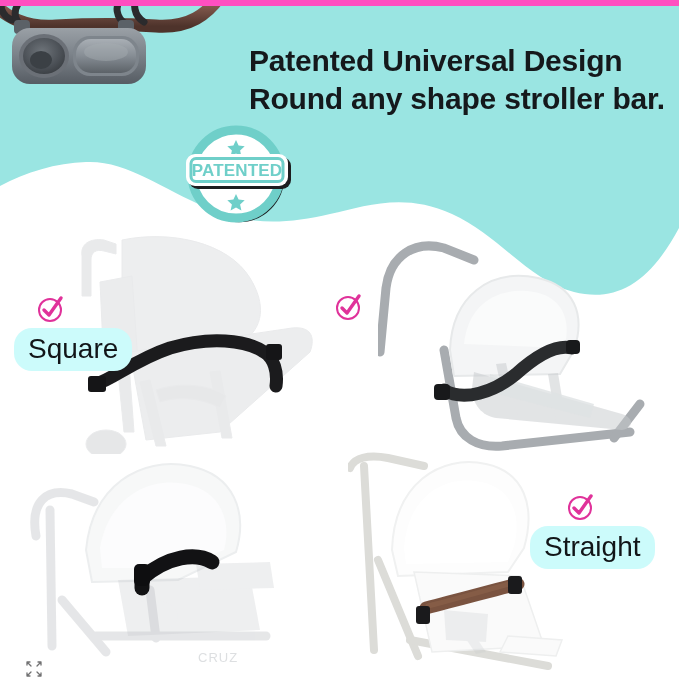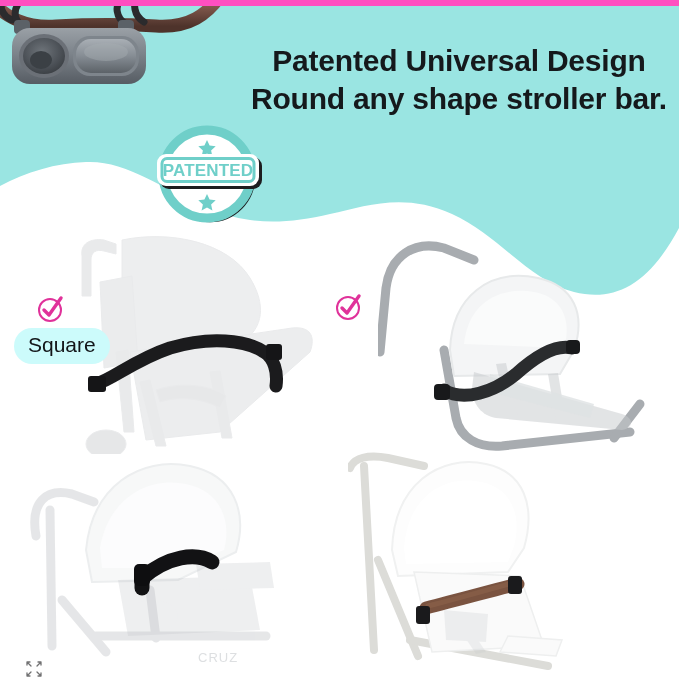--- a/index.html
+++ b/index.html
@@ -12,43 +12,43 @@
 
   
   .pink-bar{position:absolute;left:0;top:0;width:679px;height:6px;background:#ff4fc0;z-index:60;}
 
   
   .hero-wave{position:absolute;left:0;top:0;width:679px;height:320px;z-index:1;}
 
   
   .headline{
     position:absolute;left:249px;top:42px;width:420px;z-index:30;
-    color:#15191c;font-size:30px;line-height:1.27;font-weight:bold;letter-spacing:-0.2px;text-align:center;
+    color:#15191c;font-size:30px;line-height:1.27;font-weight:bold;letter-spacing:-0.2px;
   }
   .headline .l2{display:block;}
 
   
   .product{position:absolute;left:-4px;top:-6px;width:250px;height:160px;z-index:25;}
 
   
-  .badge{position:absolute;left:143px;top:122px;width:128px;height:104px;z-index:40;}
+  .badge{position:absolute;left:172px;top:122px;width:128px;height:104px;z-index:40;}
 
   
   .quad{position:absolute;z-index:10;}
   .q-square  {left:60px; top:232px;width:300px;height:222px;}
   .q-round   {left:378px;top:232px;width:302px;height:222px;}
   .q-curved  {left:0px;  top:440px;width:340px;height:239px;}
   .q-straight{left:348px;top:440px;width:332px;height:239px;}
 
   
   .marker{position:absolute;z-index:45;}
   .tick{position:relative;width:30px;height:30px;}
   .chip{
     display:inline-block;background:#ccfbfb;border-radius:18px;
-    padding:5px 14px 7px 14px;color:#121518;font-size:21px;font-weight:normal;
+    padding:5px 14px 7px 14px;color:#121518;font-size:28px;font-weight:normal;
     line-height:1.12;white-space:nowrap;
   }
   .m-square  {left:14px; top:294px;}
   .m-square  .tick{margin-left:22px;}
   .m-round   {left:306px;top:292px;}
   .m-round   .tick{margin-left:28px;}
   .m-curved  {left:232px;top:492px;}
   .m-curved  .tick{margin-left:30px;}
   .m-straight{left:530px;top:492px;}
   .m-straight .tick{margin-left:36px;}
@@ -259,20 +259,27 @@
   </div>
 
   <div class="marker m-round">
     <svg class="tick" viewBox="0 0 30 30">
       <circle cx="14" cy="16" r="11" fill="none" stroke="#e0329a" stroke-width="2"></circle>
       <path d="M8,16 L13,21 L25,4" fill="none" stroke="#e0329a" stroke-width="3.4" stroke-linecap="round" stroke-linejoin="round"></path>
     </svg>
   </div>
 
 
+  <div class="marker m-straight">
+    <svg class="tick" viewBox="0 0 30 30">
+      <circle cx="14" cy="16" r="11" fill="none" stroke="#e0329a" stroke-width="2"></circle>
+      <path d="M8,16 L13,21 L25,4" fill="none" stroke="#e0329a" stroke-width="3.4" stroke-linecap="round" stroke-linejoin="round"></path>
+    </svg>
+    <div><span class="chip">Straight</span></div>
+  </div>
 
   <svg class="expand-icon" viewBox="0 0 16 16">
     <g stroke="#3b3b3d" stroke-width="1.3" fill="none" stroke-linecap="round">
       <path d="M1,1 L5,5 M1,1 L1,4 M1,1 L4,1"></path>
       <path d="M15,1 L11,5 M15,1 L15,4 M15,1 L12,1"></path>
       <path d="M1,15 L5,11 M1,15 L1,12 M1,15 L4,15"></path>
       <path d="M15,15 L11,11 M15,15 L15,12 M15,15 L12,15"></path>
     </g>
   </svg>
 

